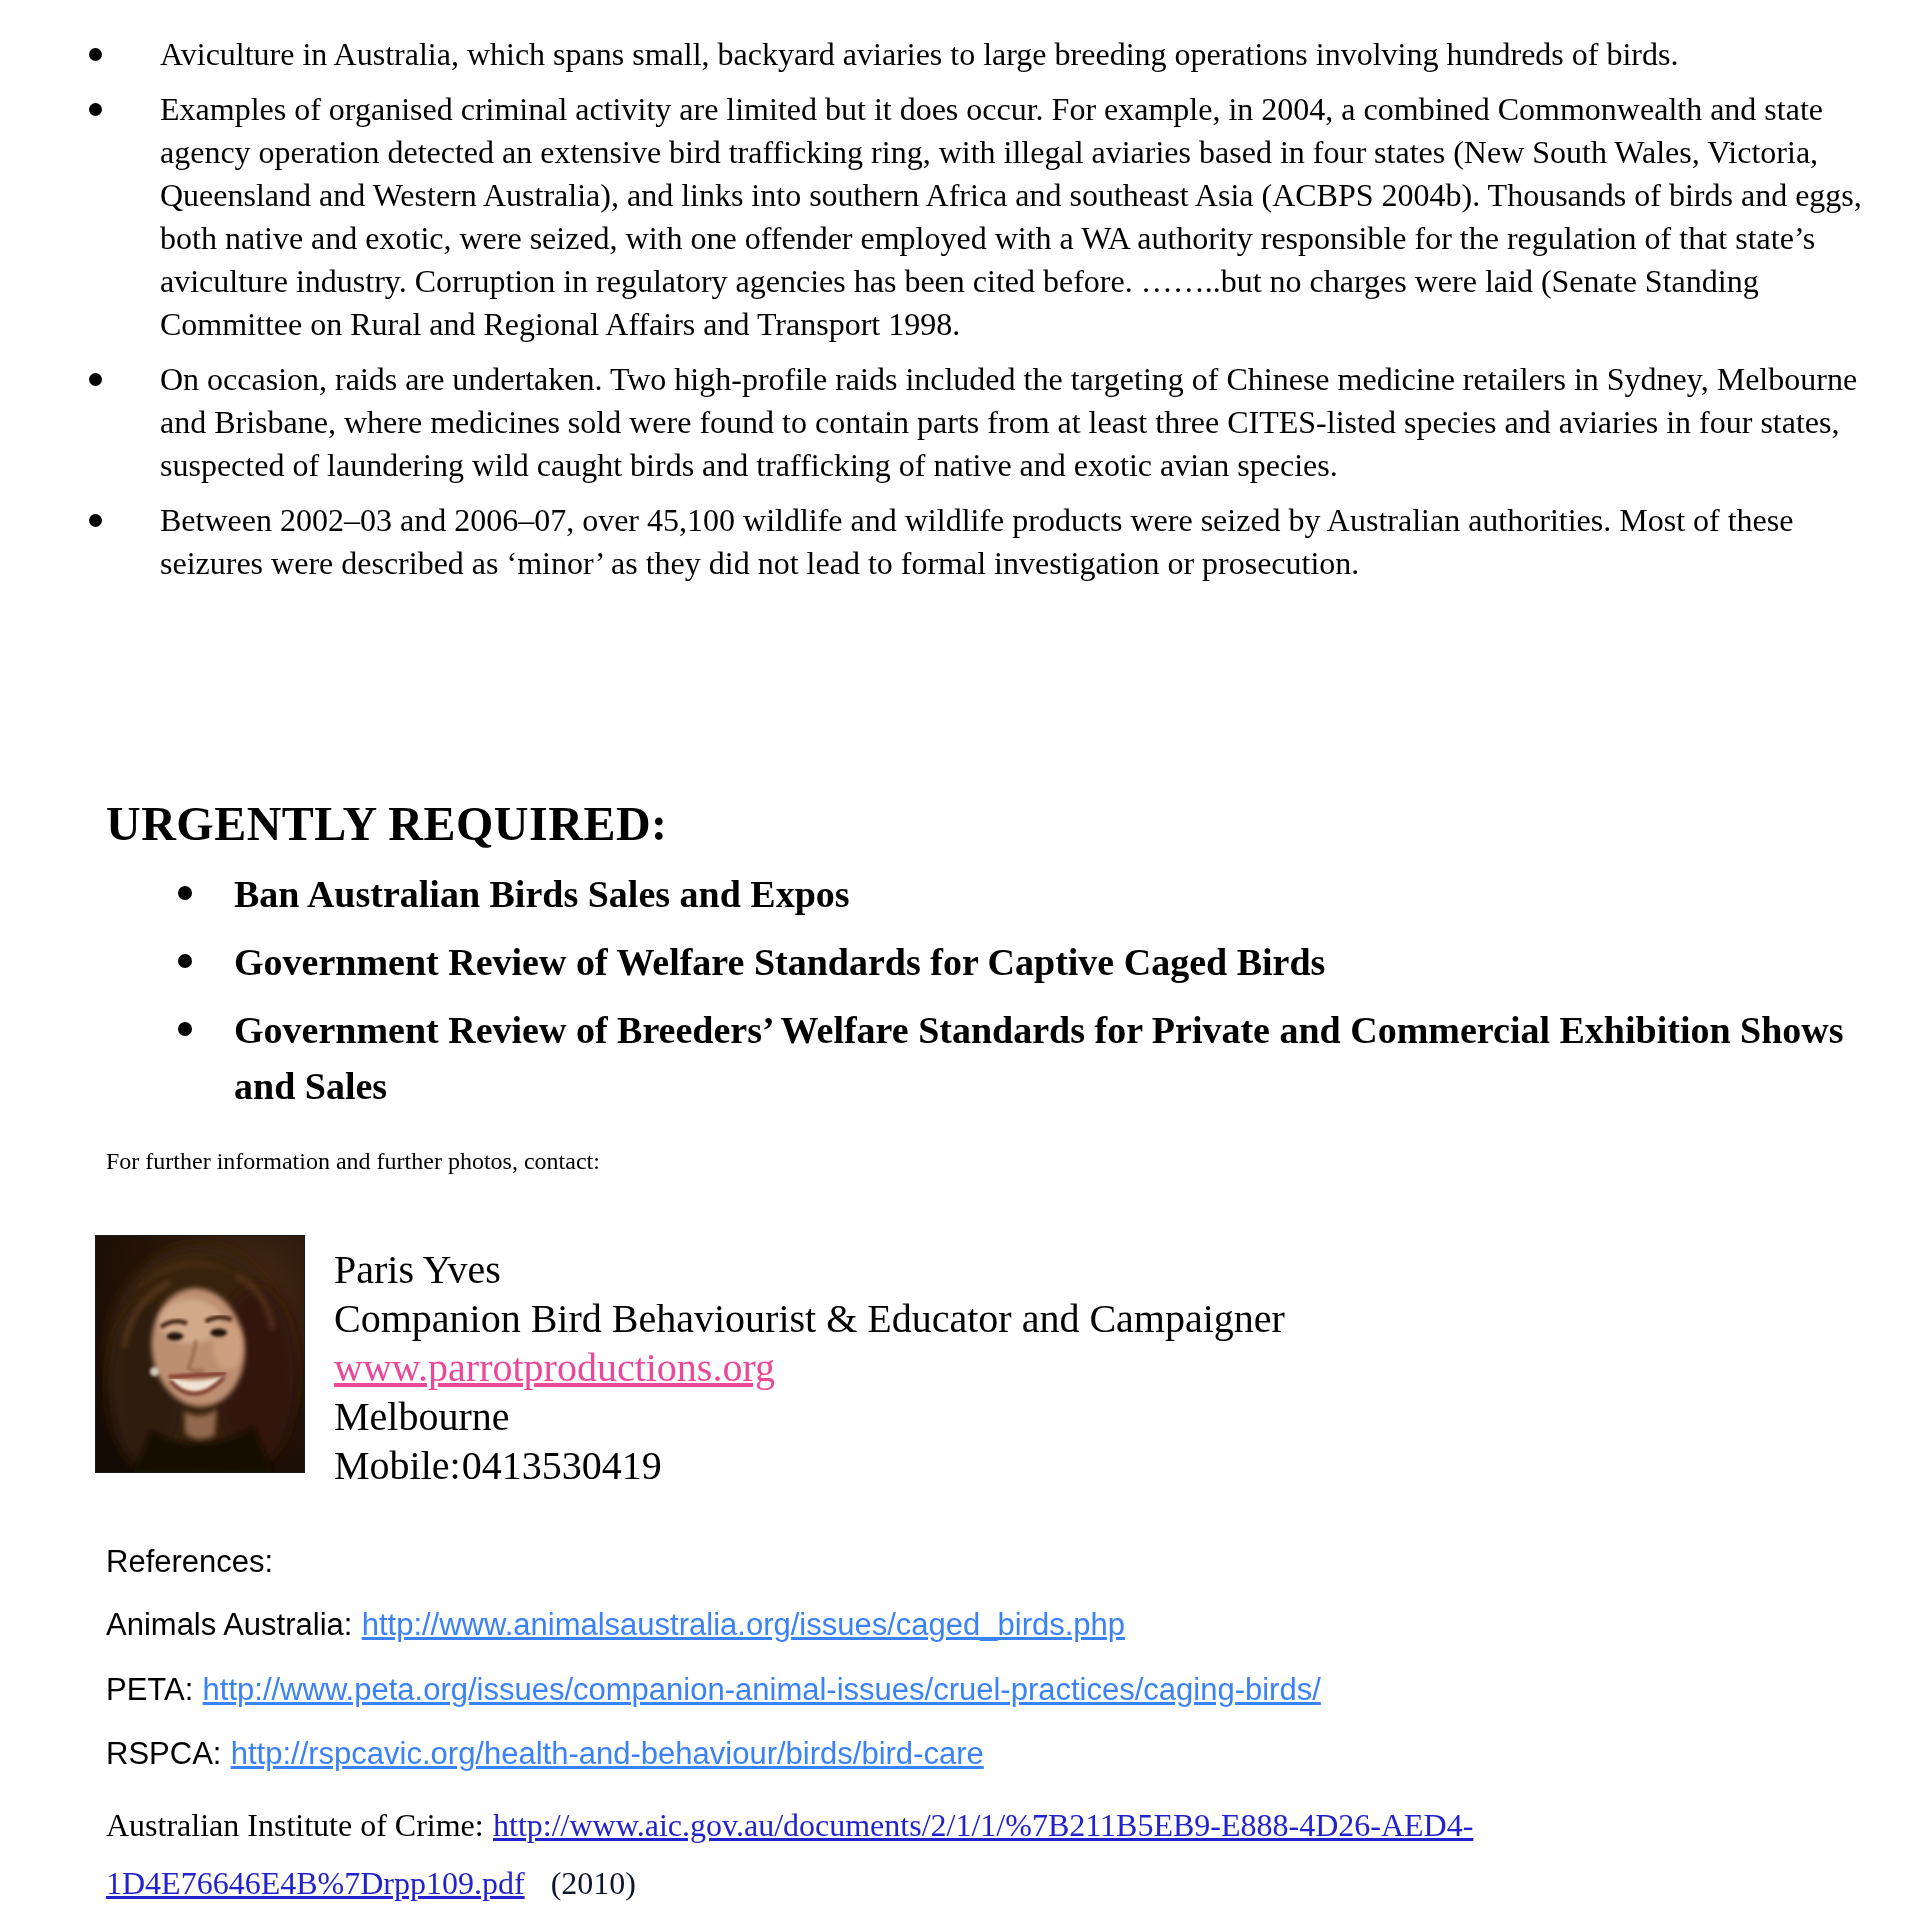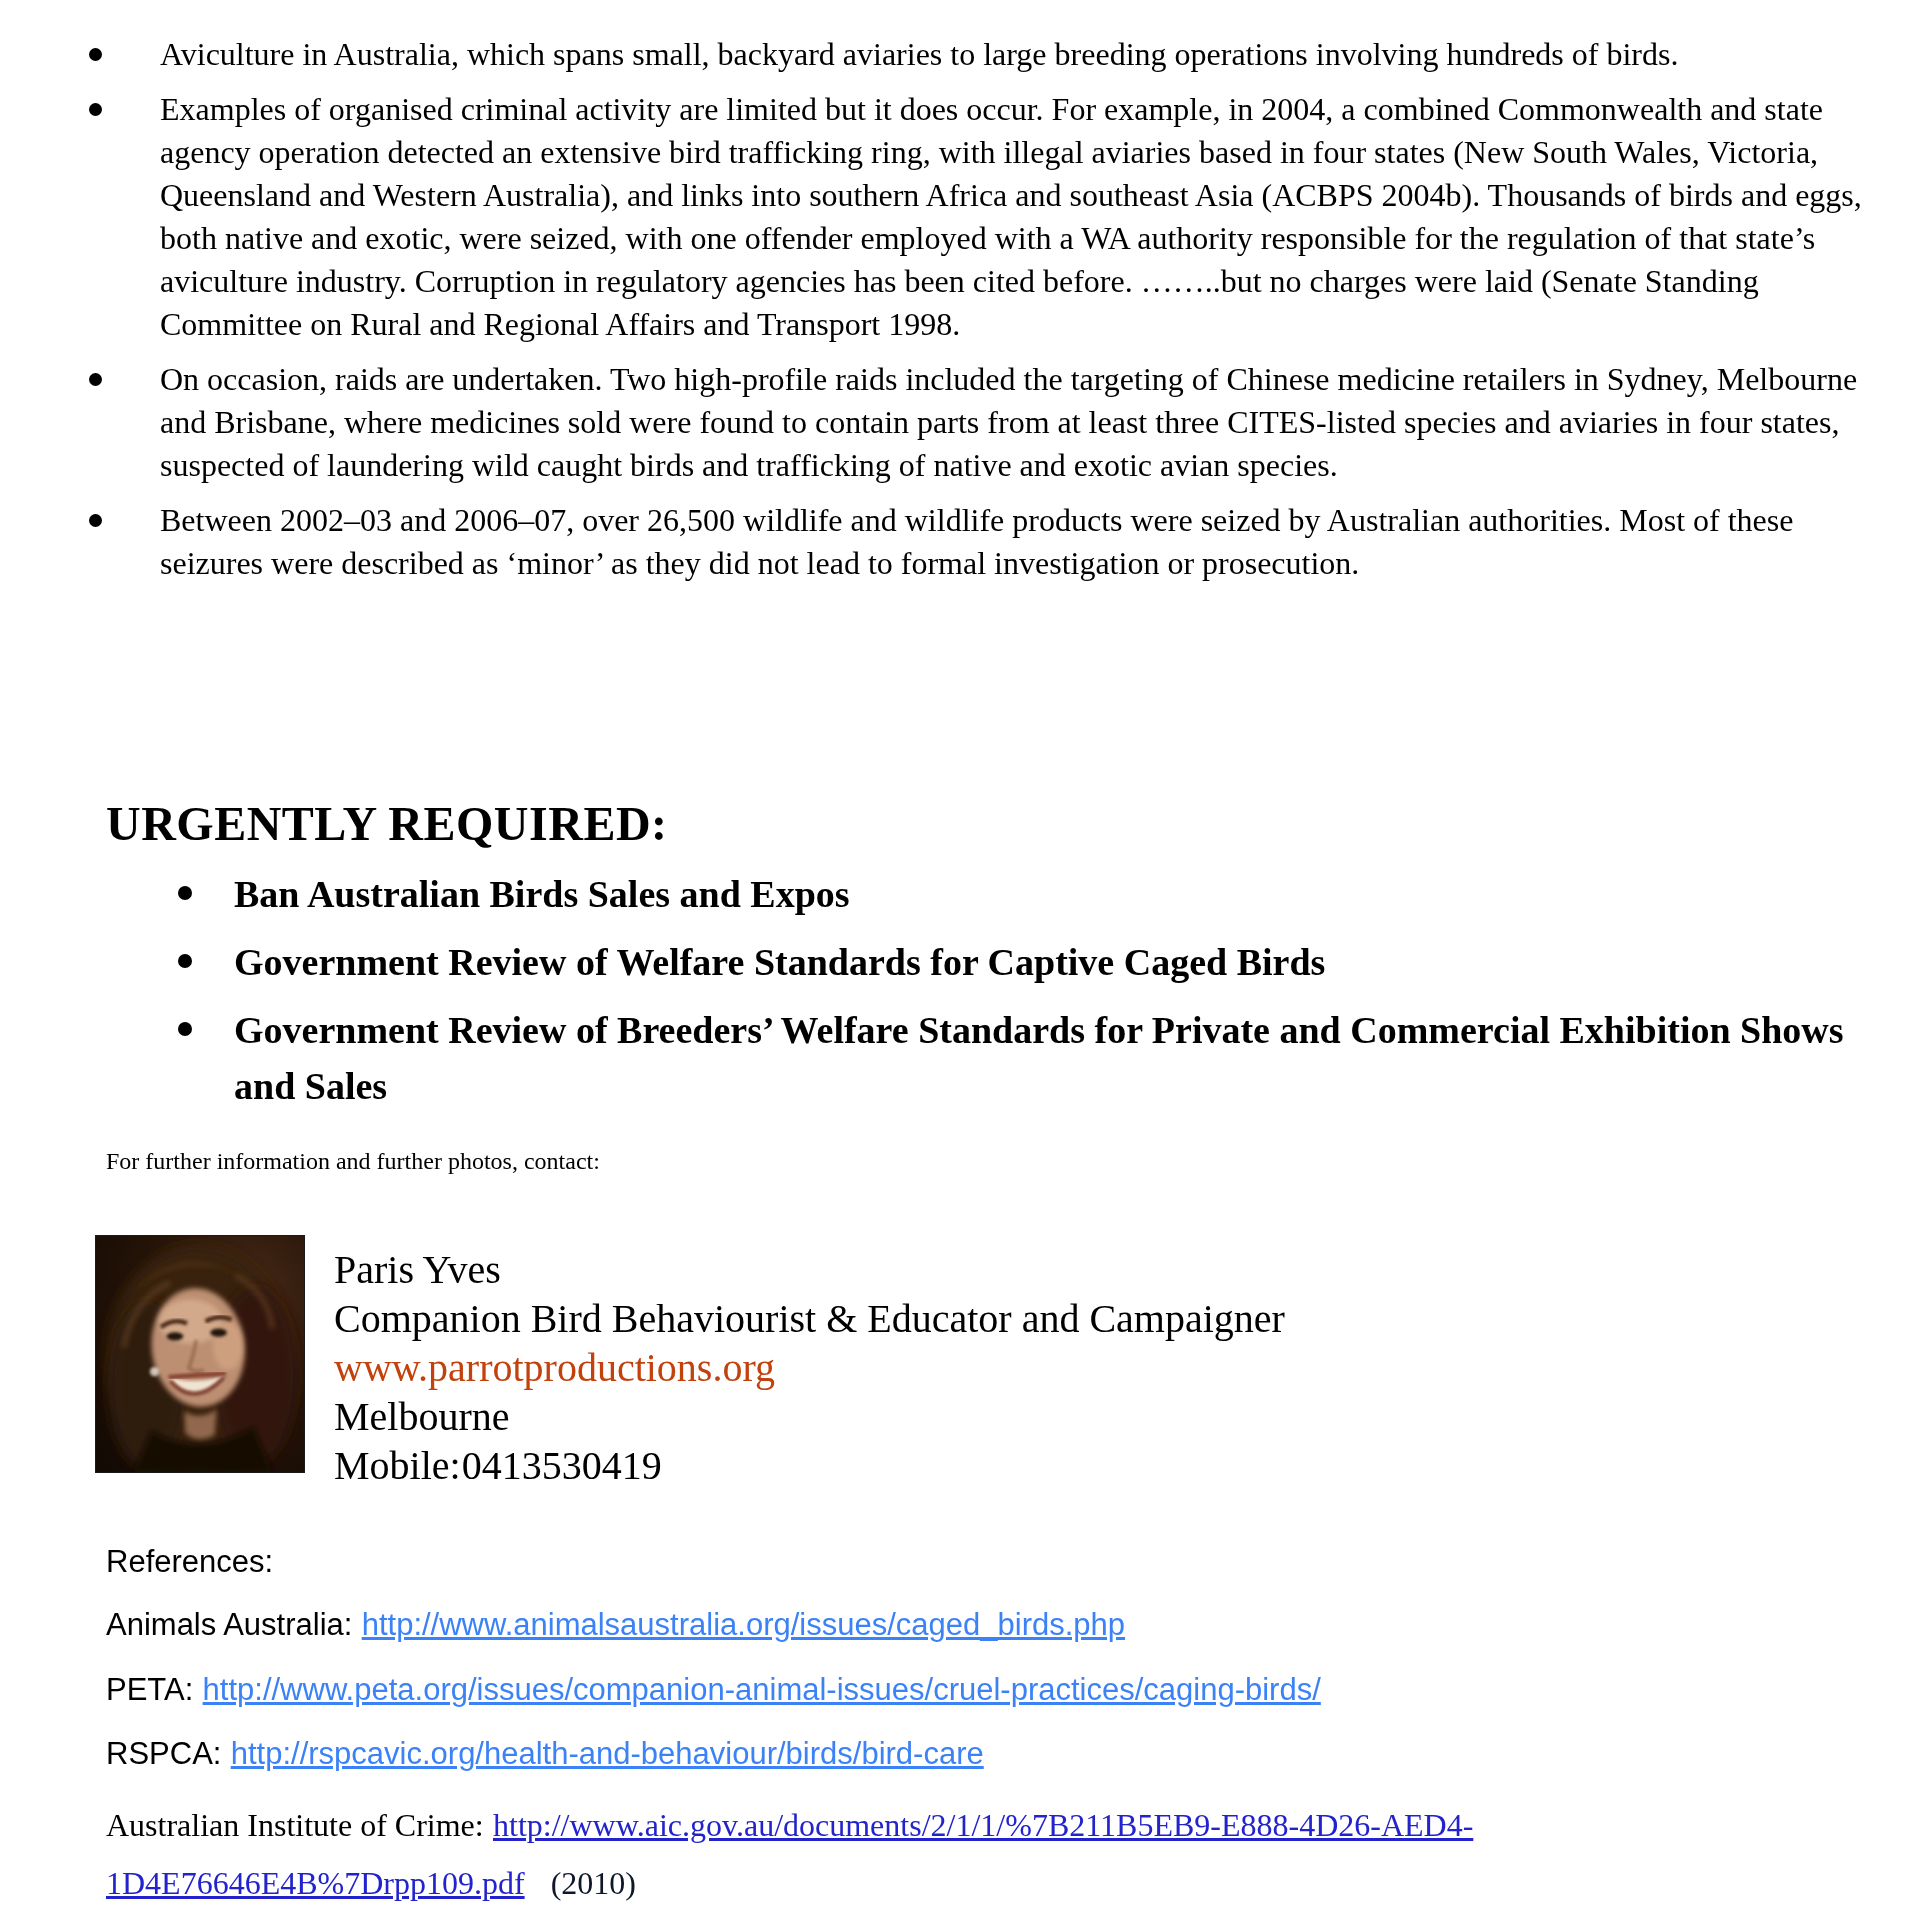--- a/index.html
+++ b/index.html
@@ -64,21 +64,21 @@
     outline:0.9px solid #1a1a1a;
     background:#1c1208;
   }
   .photo-frame svg { display:block; }
   .contact-text {
     margin-left:30px;
     padding-top:9.3px;
     font-size:40px;
     line-height:49px;
   }
-  .website-link { color:#c2410c; cursor:pointer; }
+  .website-link { color:#ec4899; text-decoration:underline; cursor:pointer; }
   .mobile-number { margin-left:1px; }
 
   
   .references {
     position:absolute;
     top:1540px; left:106px;
     width:1711px;
     font-family:"Liberation Sans", sans-serif;
     font-size:31px;
     line-height:43px;
@@ -114,21 +114,21 @@
     <div class="bullet-item">
       <span class="dot"></span>
       <span>Examples of organised criminal activity are limited but it does occur. For example, in 2004, a combined Commonwealth and state agency operation detected an extensive bird trafficking ring, with illegal aviaries based in four states (New South Wales, Victoria, Queensland and Western Australia), and links into southern Africa and southeast Asia (ACBPS 2004b). Thousands of birds and eggs, both native and exotic, were seized, with one offender employed with a WA authority responsible for the regulation of that state’s aviculture industry. Corruption in regulatory agencies has been cited before. ……..but no charges were laid (Senate Standing Committee on Rural and Regional Affairs and Transport 1998.</span>
     </div>
     <div class="bullet-item">
       <span class="dot"></span>
       <span>On occasion, raids are undertaken. Two high-profile raids included the targeting of Chinese medicine retailers in Sydney, Melbourne and Brisbane, where medicines sold were found to contain parts from at least three CITES-listed species and aviaries in four states, suspected of laundering wild caught birds and trafficking of native and exotic avian species.</span>
     </div>
     <div class="bullet-item">
       <span class="dot"></span>
-      <span>Between 2002–03 and 2006–07, over 26,500 wildlife and wildlife products were seized by Australian authorities. Most of these seizures were described as ‘minor’ as they did not lead to formal investigation or prosecution.</span>
+      <span>Between 2002–03 and 2006–07, over 45,100 wildlife and wildlife products were seized by Australian authorities. Most of these seizures were described as ‘minor’ as they did not lead to formal investigation or prosecution.</span>
     </div>
   </div>
 
   <div class="urgent-heading">URGENTLY REQUIRED:</div>
   <div class="urgent-list">
     <div class="urgent-item">
       <span class="dot"></span>
       <span>Ban Australian Birds Sales and Expos</span>
     </div>
     <div class="urgent-item">

